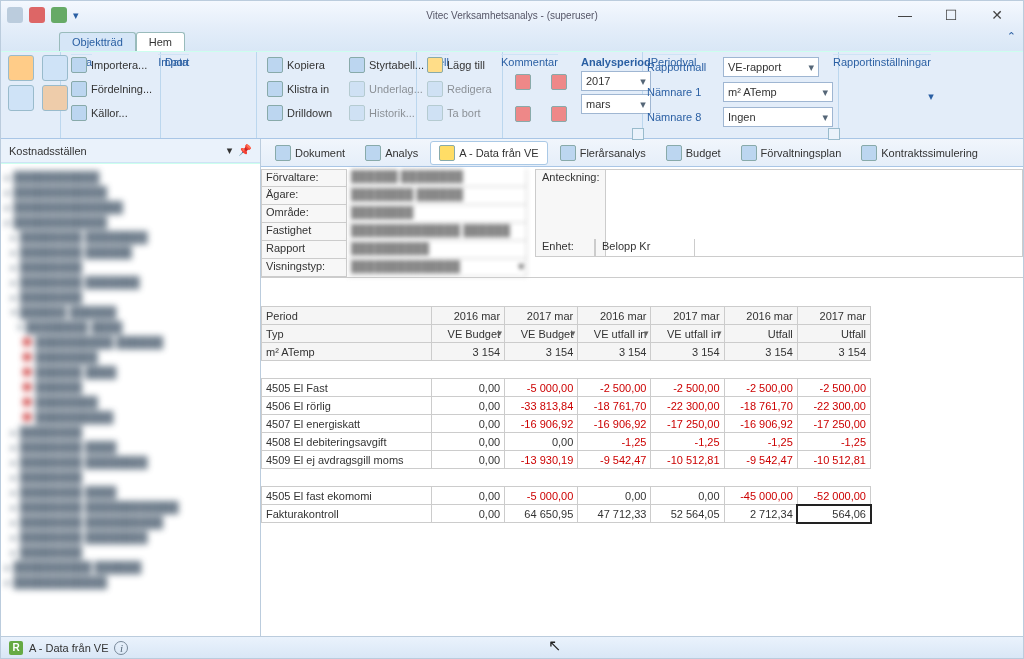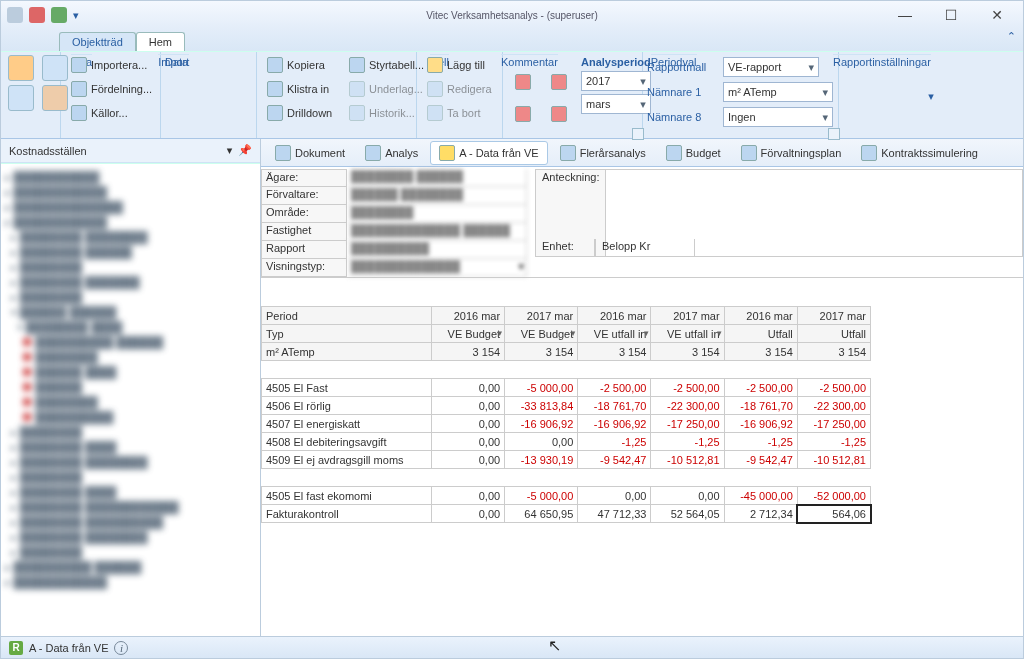--- a/index.html
+++ b/index.html
@@ -330,26 +330,26 @@
     <div class="stab">
             <span class="ico"></span>
             <span>Kontraktssimulering</span>
           </div>
    </div>
 
    <div class="props">
     <div class="props-grid">
      <div>
       <div class="prow">
+                <div class="plabel">Förvaltare:</div>
+                <div class="pval">██████ ████████</div>
+              </div>
+      <div class="prow">
                 <div class="plabel">Ägare:</div>
                 <div class="pval">████████ ██████</div>
-              </div>
-      <div class="prow">
-                <div class="plabel">Förvaltare:</div>
-                <div class="pval">██████ ████████</div>
               </div>
       <div class="prow">
                 <div class="plabel">Område:</div>
                 <div class="pval">████████</div>
               </div>
       <div class="prow">
                 <div class="plabel">Fastighet</div>
                 <div class="pval">██████████████ ██████</div>
               </div>
       <div class="prow">

